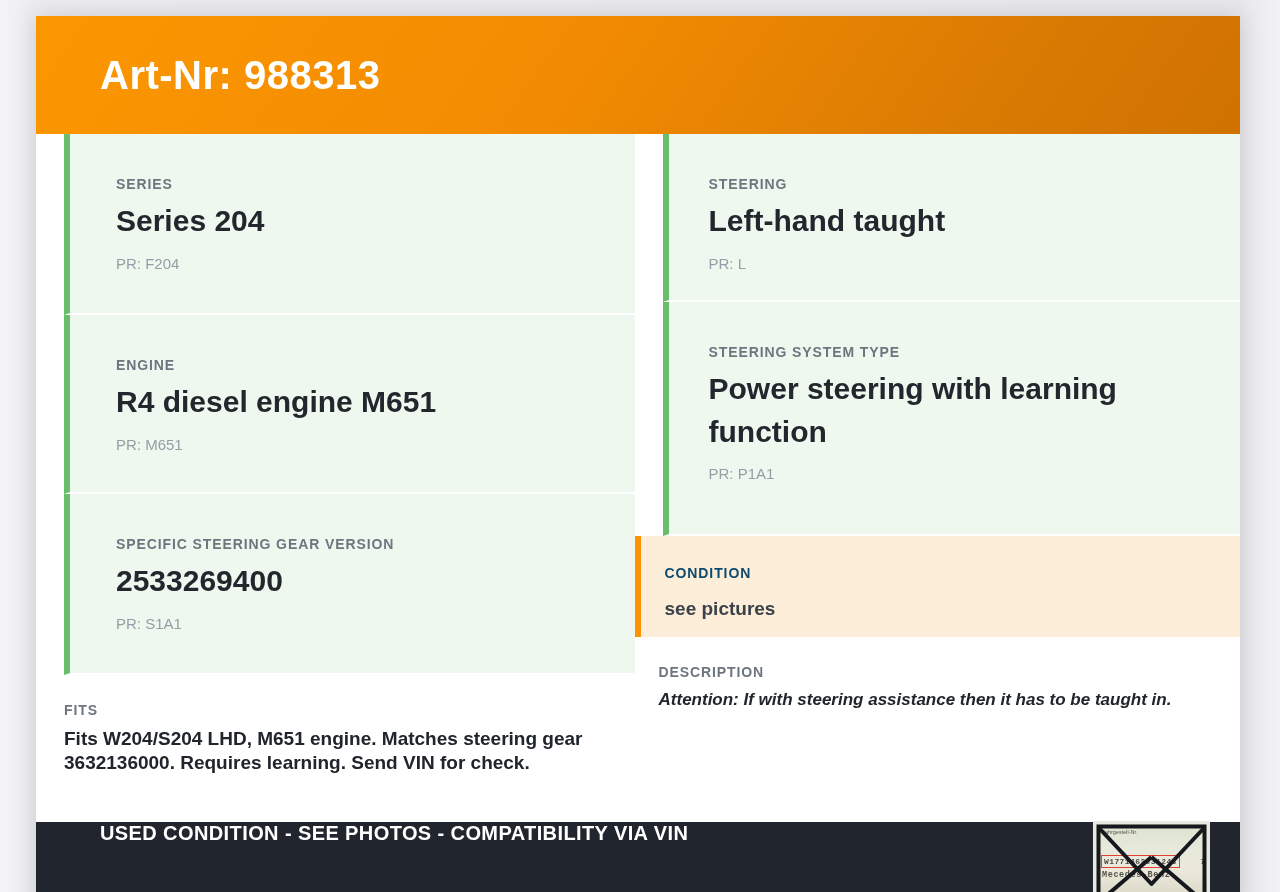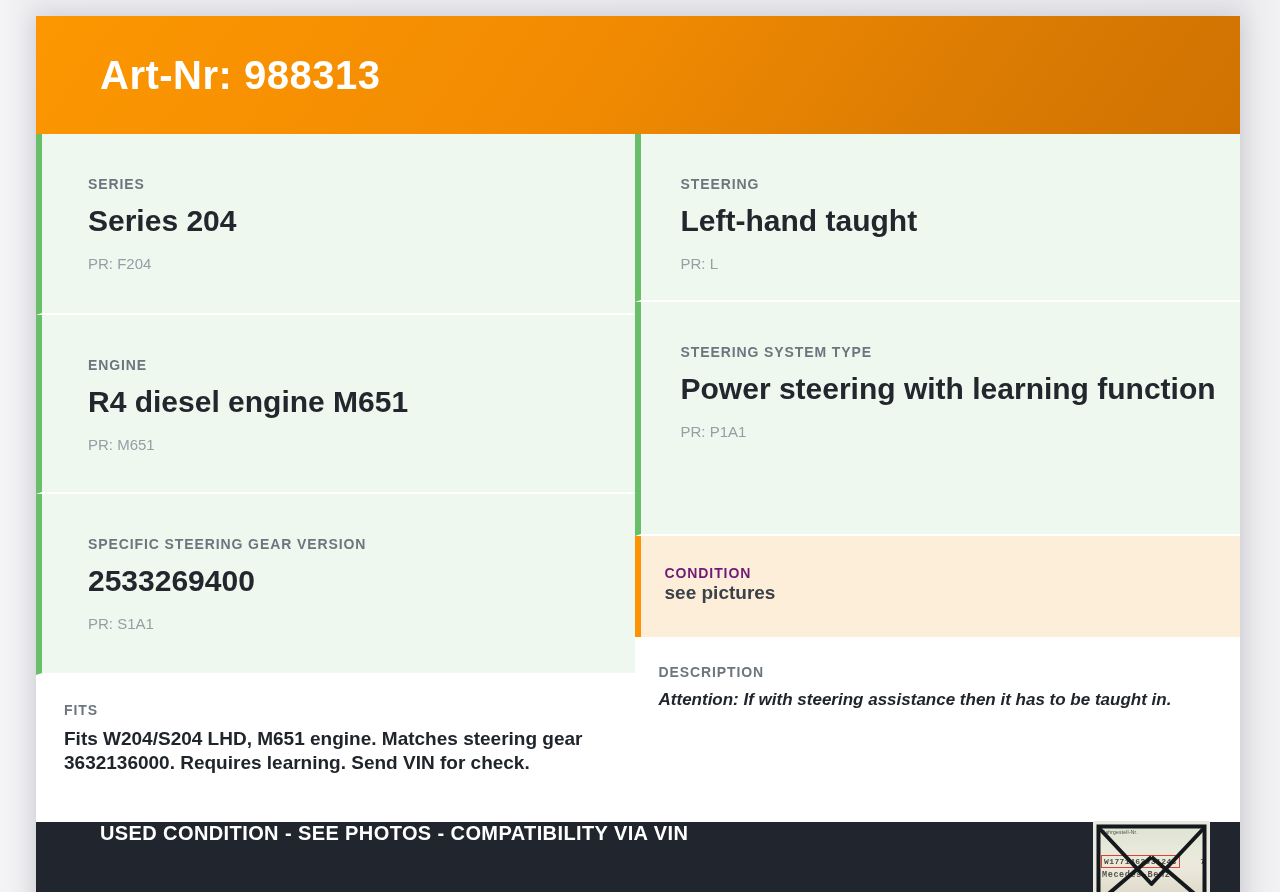--- a/index.html
+++ b/index.html
@@ -64,35 +64,36 @@
     font-size: 15px;
     color: #969da5;
     margin-top: 12px;
   }
 
   .card.green {
     background: #eff8ef;
     border-left: 6px solid #69be69;
     border-bottom: 2px solid #ffffff;
     padding: 42px 16px 0 46px;
+    margin-left: 28px;
   }
   .col-right .card.green { padding-left: 40px; }
 
   .card.orange {
     background: #fdeeda;
     border-left: 6px solid #fb9303;
     padding: 29px 24px 0 24px;
     height: 101px; flex: 0 0 101px;
   }
-  .card.orange .lbl { color: #701a75; }
+  .card.orange .lbl { color: #0c4a6e; }
   .card.orange .val {
     font-size: 19px;
     font-weight: 700;
     color: #3a4149;
-    margin-top: 0;
+    margin-top: 16px;
     line-height: 1.3;
   }
 
   .card.plain {
     background: #ffffff;
     padding: 27px 40px 17px 28px;
   }
   .card.plain .txt {
     font-size: 19px;
     font-weight: 700;

